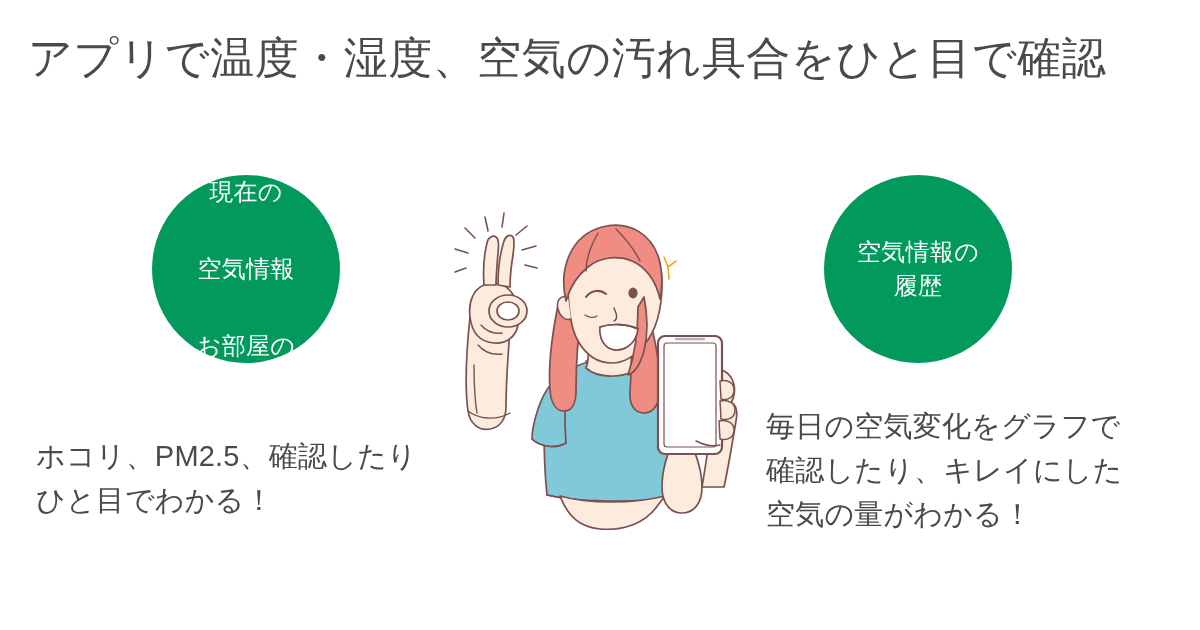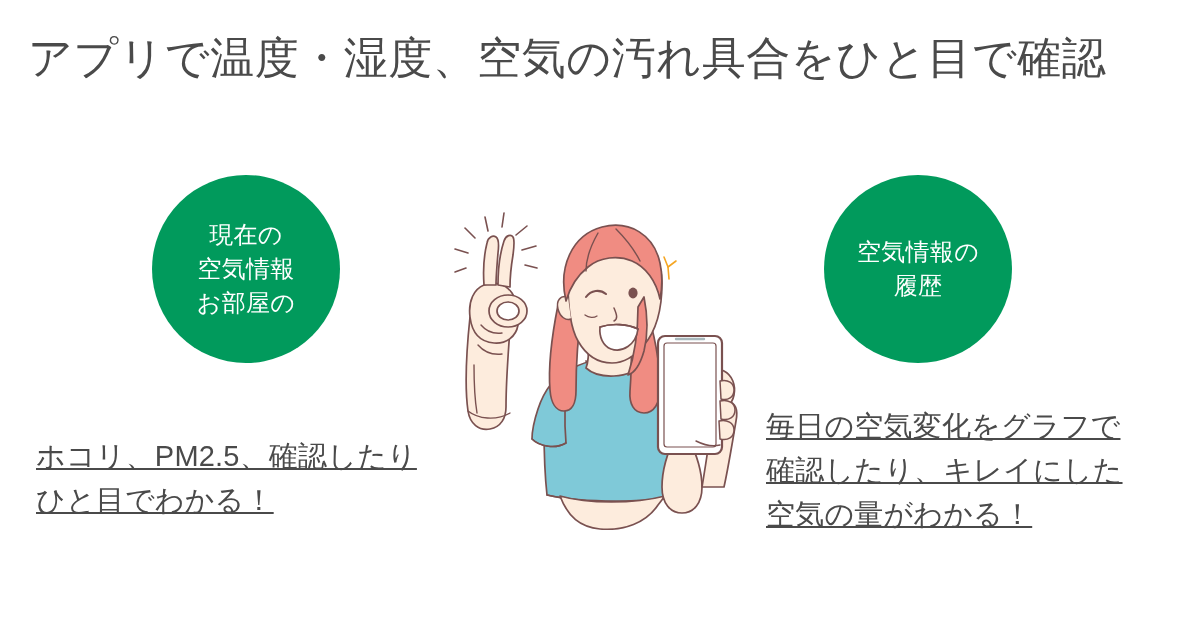--- a/index.html
+++ b/index.html
@@ -46,36 +46,36 @@
     color: #ffffff;
     display: flex;
     flex-direction: column;
     align-items: center;
     justify-content: center;
     text-align: center;
     font-size: 24px;
     line-height: 1.42;
     letter-spacing: 0.3px;
   }
-  .circle-left  { left: 152px; top: 175px; }
+  .circle-left  { left: 152px; top: 175px; justify-content: space-between; }
   .circle-right { left: 824px; top: 175px; }
   .circle .cline { display: block; white-space: nowrap; }
 
   
   .body-copy {
     position: absolute;
     color: #4a4a4a;
     font-size: 29px;
     line-height: 1.52;
     letter-spacing: 0.2px;
     white-space: nowrap;
   }
   .copy-left  { left: 36px;  top: 434px; }
   .copy-right { left: 766px; top: 404px; }
-  .body-copy .bline { display: block; text-decoration: underline; }
+  .body-copy .bline { display: block; }
 
   
   .illustration {
     position: absolute;
     left: 448px;
     top: 205px;
     width: 310px;
     height: 325px;
   }
   .illustration svg { display: block; width: 310px; height: 325px; }

